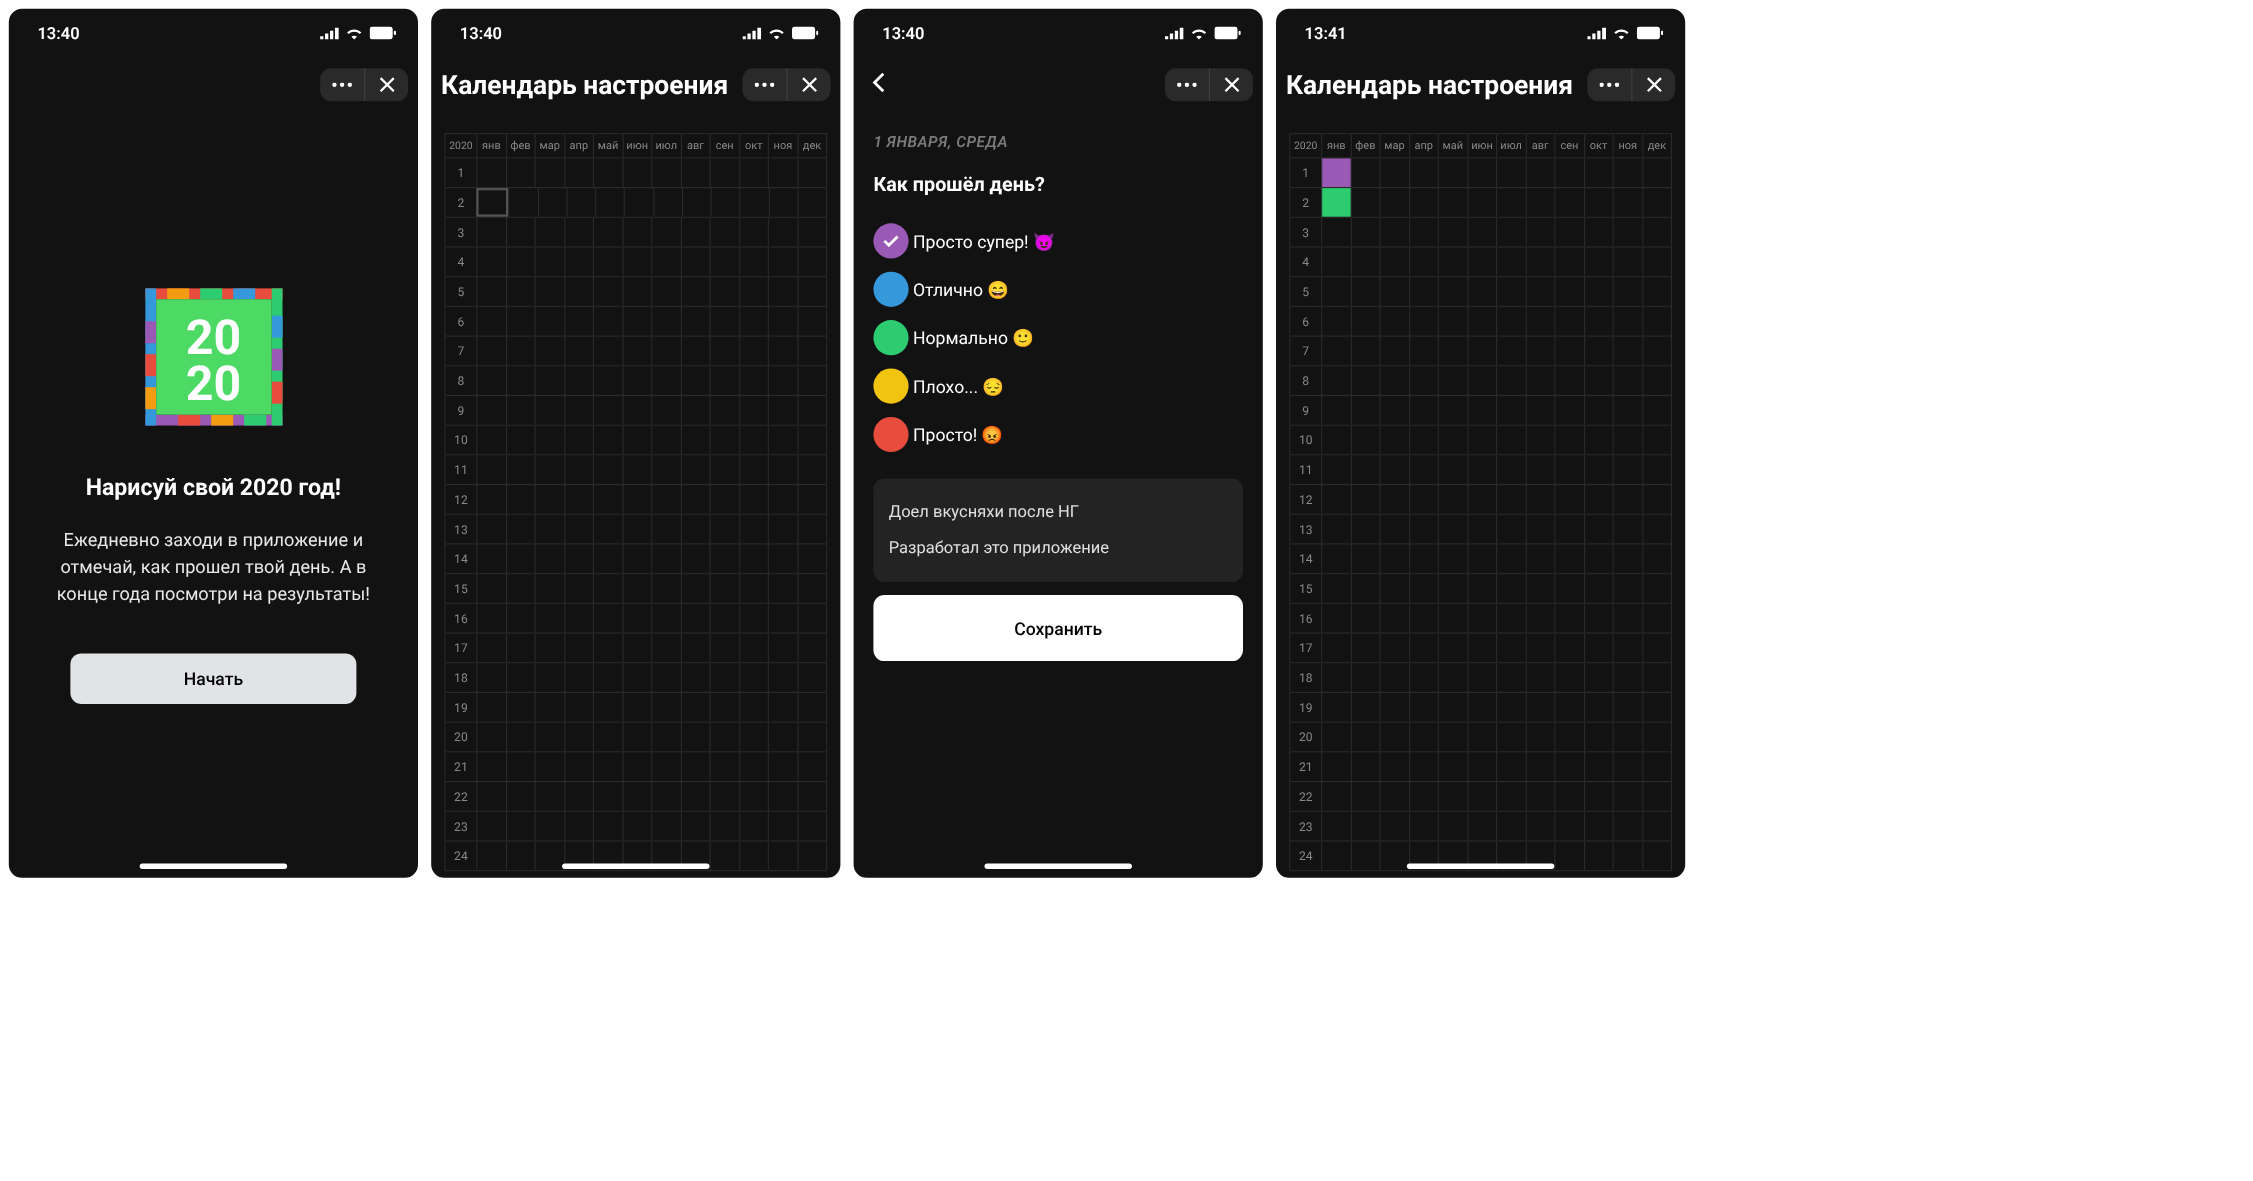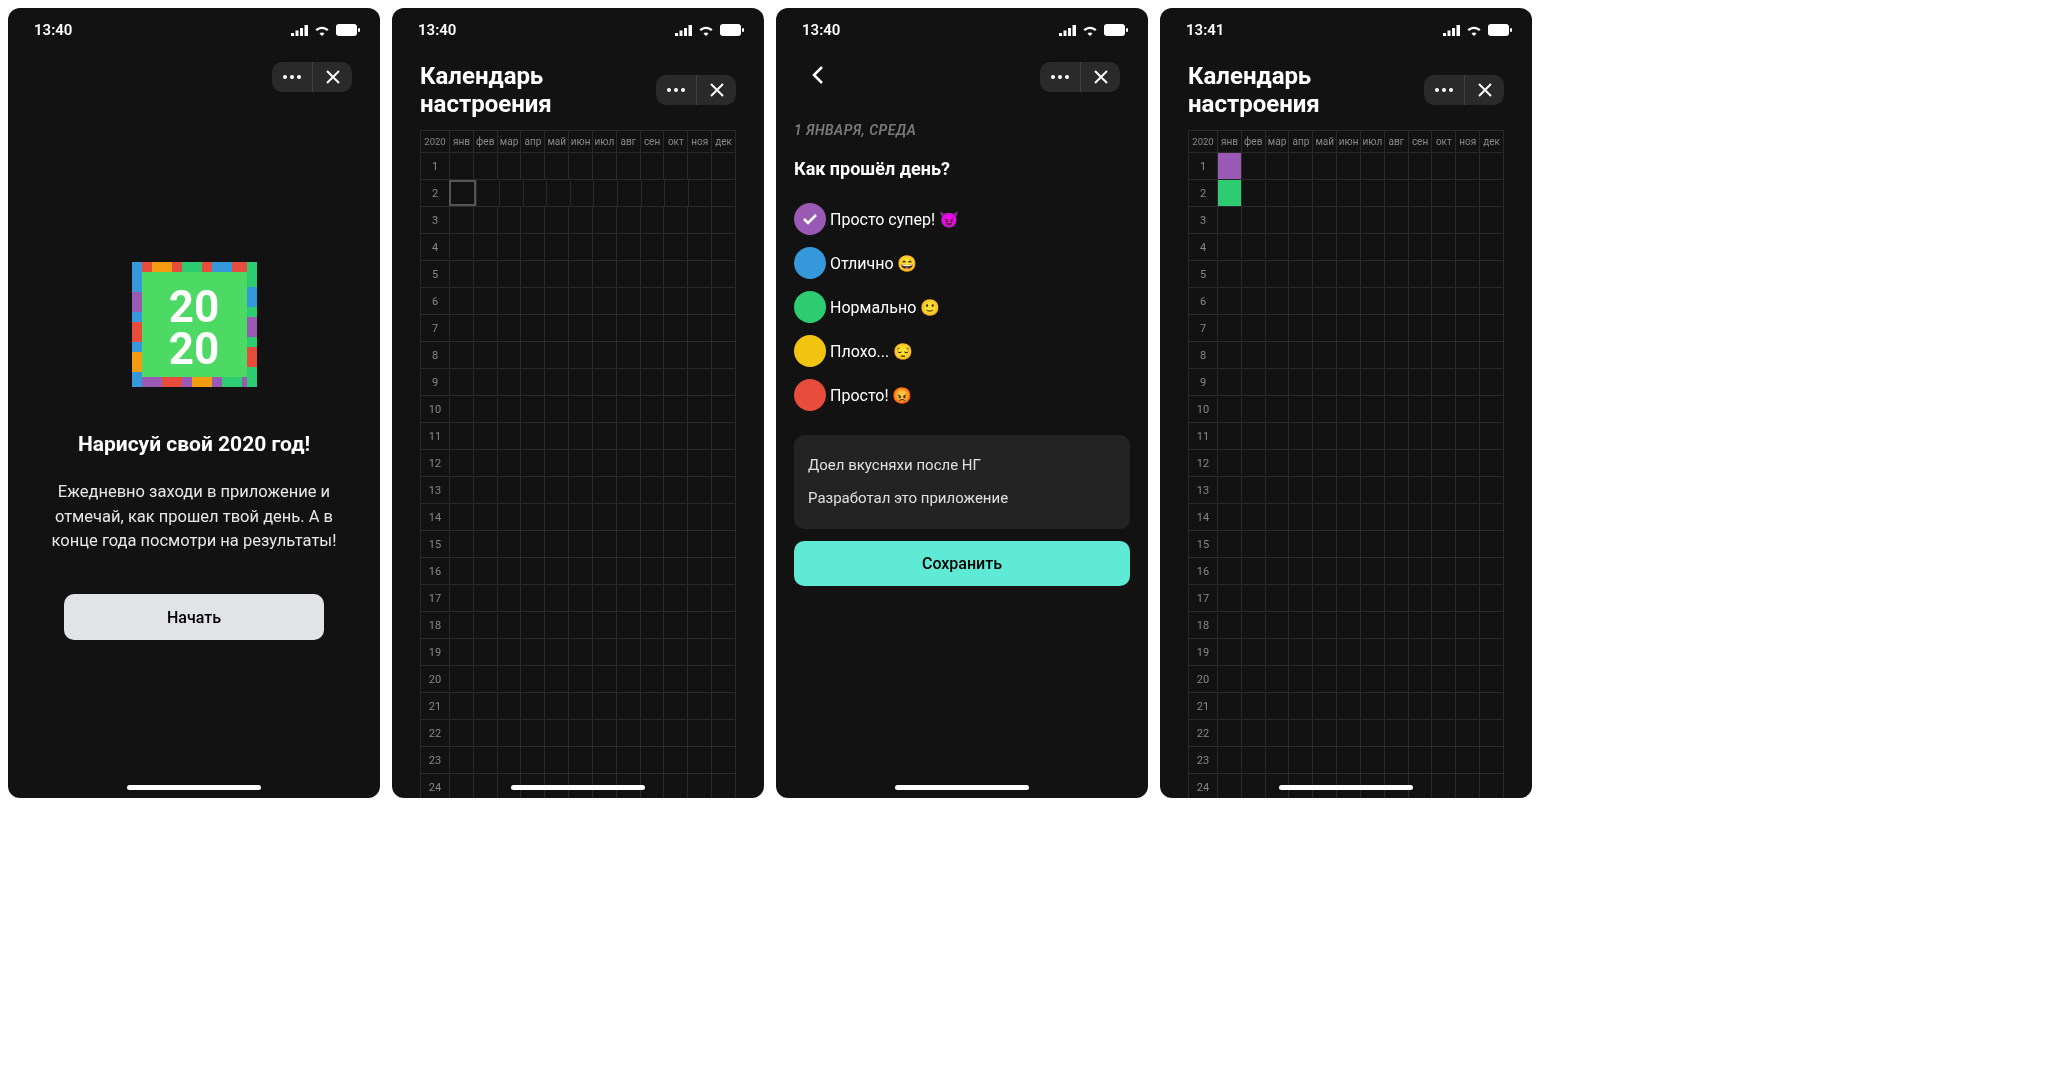--- a/index.html
+++ b/index.html
@@ -3,57 +3,57 @@
 <meta charset="utf-8">
 <style>
 * { margin: 0; padding: 0; box-sizing: border-box; font-family: -apple-system, BlinkMacSystemFont, 'Segoe UI', Roboto, sans-serif; }
 body { background: #fff; display: flex; gap: 12px; padding: 8px; }
 .phone { width: 372px; height: 790px; background: #121212; border-radius: 12px; overflow: hidden; position: relative; display: flex; flex-direction: column; }
 .status-bar { height: 44px; display: flex; justify-content: space-between; align-items: center; padding: 0 20px 0 26px; color: #fff; font-size: 15px; font-weight: 600; }
 .status-right { display: flex; align-items: center; gap: 6px; }
 .signal-icon { width: 17px; height: 11px; }
 .wifi-icon { width: 16px; height: 11px; }
 .battery-icon { width: 24px; height: 12px; }
-.header { display: flex; align-items: center; justify-content: space-between; padding: 10px 28px 12px; gap: 12px; }
+.header { display: flex; align-items: center; justify-content: space-between; padding: 10px 9px 12px; gap: 12px; }
 .header-title { color: #fff; font-size: 24px; font-weight: 700; flex: 1; }
 .header-actions { display: flex; align-items: center; background: #2a2a2a; border-radius: 10px; overflow: hidden; }
 .header-btn { width: 40px; height: 30px; display: flex; align-items: center; justify-content: center; color: #fff; cursor: pointer; }
 .header-btn + .header-btn { border-left: 1px solid #404040; }
 .back-btn { color: #fff; font-size: 24px; padding: 0 8px; cursor: pointer; }
 
 
 .intro-content { flex: 1; display: flex; flex-direction: column; align-items: center; justify-content: center; padding: 0 40px; text-align: center; color: #fff; }
 .logo { width: 125px; height: 125px; margin-bottom: 45px; position: relative; }
 .intro-title { font-size: 21px; font-weight: 700; margin-bottom: 24px; }
 .intro-desc { font-size: 16.5px; line-height: 1.5; color: #e8e8e8; margin-bottom: 40px; }
 .start-btn { width: 260px; height: 46px; background: #e1e3e6; color: #000; border-radius: 10px; display: flex; align-items: center; justify-content: center; font-size: 16px; font-weight: 500; cursor: pointer; }
 
 
-.cal-container { flex: 1; overflow: hidden; padding: 0 28px; }
+.cal-container { flex: 1; overflow: hidden; padding: 0 12px; margin-top: 17px; }
 .cal-header-row { display: flex; border: 1px solid #2a2a2a; }
 .cal-year { width: 28px; font-size: 9.5px; color: #888; display: flex; align-items: center; justify-content: center; padding: 5px 0; }
 .cal-month { flex: 1; font-size: 10px; color: #888; display: flex; align-items: center; justify-content: center; padding: 5px 0; border-left: 1px solid #2a2a2a; }
 .cal-body { border-left: 1px solid #2a2a2a; border-right: 1px solid #2a2a2a; }
 .cal-row { display: flex; border-bottom: 1px solid #2a2a2a; height: 27px; }
 .cal-day-num { width: 28px; font-size: 11px; color: #888; display: flex; align-items: center; justify-content: center; }
 .cal-cell { flex: 1; border-left: 1px solid #2a2a2a; position: relative; }
 .cell-selected { border: 2px solid #555; }
 .cell-purple { background: #9b59b6; }
 .cell-green { background: #2ecc71; }
 
 
 .mood-content { flex: 1; padding: 18px 18px 0; }
 .mood-date { color: #7a7a7a; font-size: 14px; font-weight: 600; letter-spacing: 0.5px; margin-bottom: 20px; font-style: italic; }
 .mood-question { color: #fff; font-size: 18px; font-weight: 700; margin-bottom: 24px; }
 .mood-option { display: flex; align-items: center; gap: 4px; margin-bottom: 12px; cursor: pointer; }
 .mood-circle { width: 32px; height: 32px; border-radius: 50%; display: flex; align-items: center; justify-content: center; }
 .mood-label { color: #fff; font-size: 16px; }
 .note-box { background: #232323; border-radius: 10px; padding: 14px 14px; margin-top: 24px; }
 .note-line { color: #e0e0e0; font-size: 15px; line-height: 2.2; }
-.save-btn { width: 100%; height: 45px; background: #5eead4; color: #000; border-radius: 10px; display: flex; align-items: center; justify-content: center; font-size: 16px; font-weight: 500; margin-top: 12px; cursor: pointer; }
+.save-btn { width: 100%; height: 60px; background: #ffffff; color: #000; border-radius: 10px; display: flex; align-items: center; justify-content: center; font-size: 16px; font-weight: 500; margin-top: 12px; cursor: pointer; }
 
 .home-indicator { position: absolute; bottom: 8px; left: 50%; transform: translateX(-50%); width: 134px; height: 5px; background: #fff; border-radius: 3px; }
 </style>
 </head>
 <body>
 
 <div class="phone">
   <div class="status-bar">
     <span>13:40</span>
     <div class="status-right">

